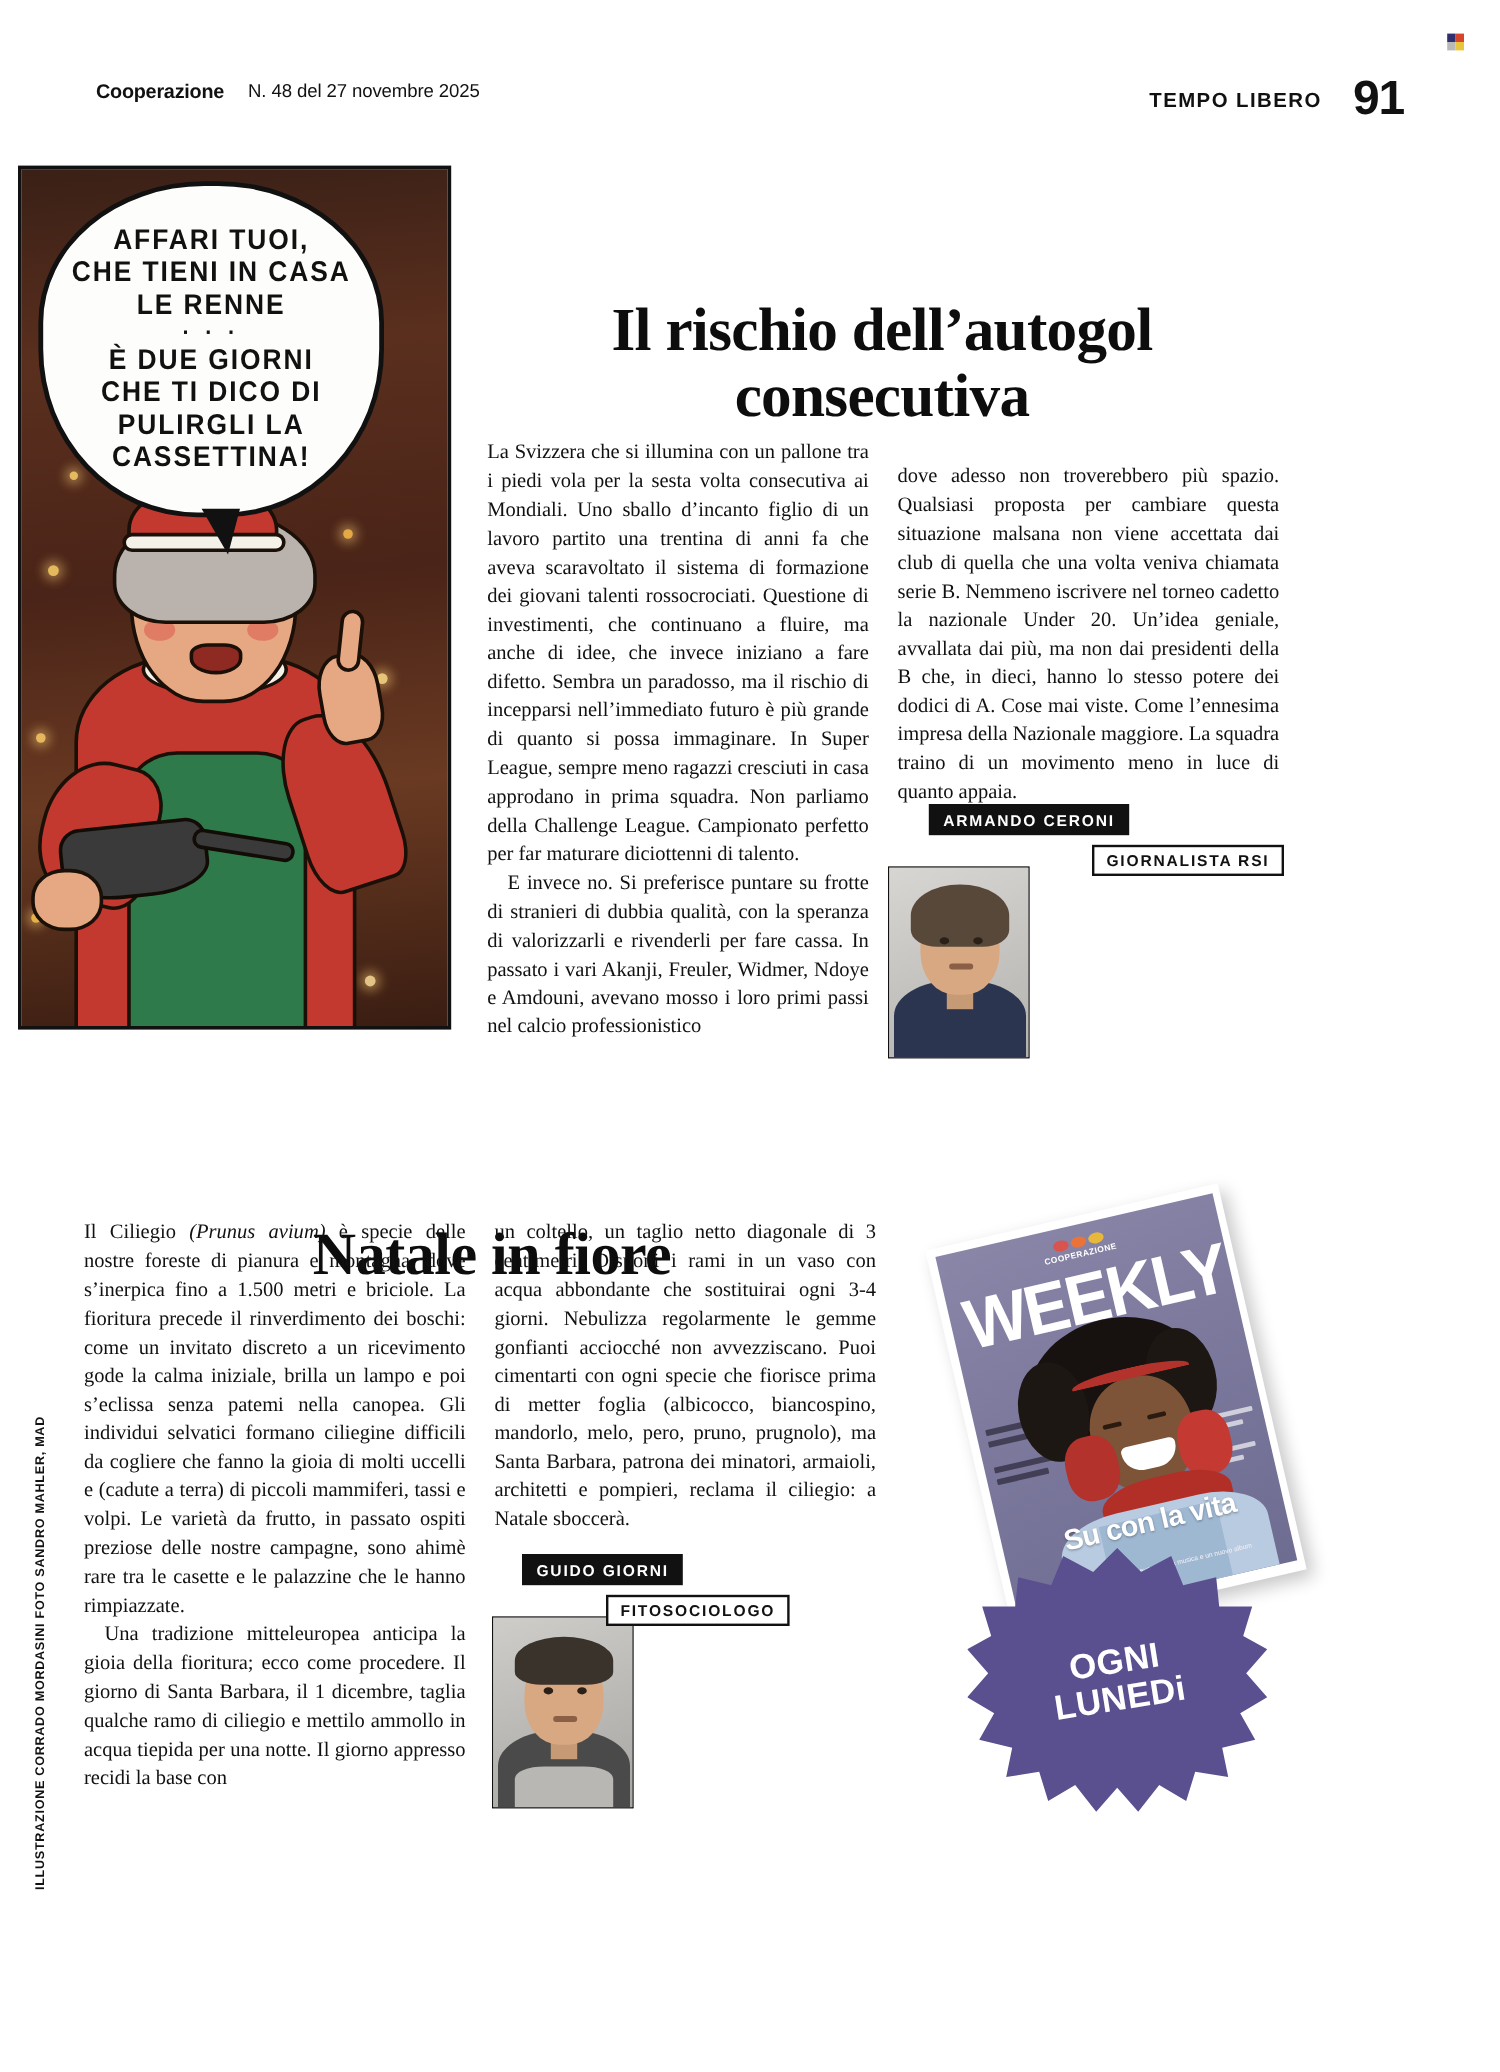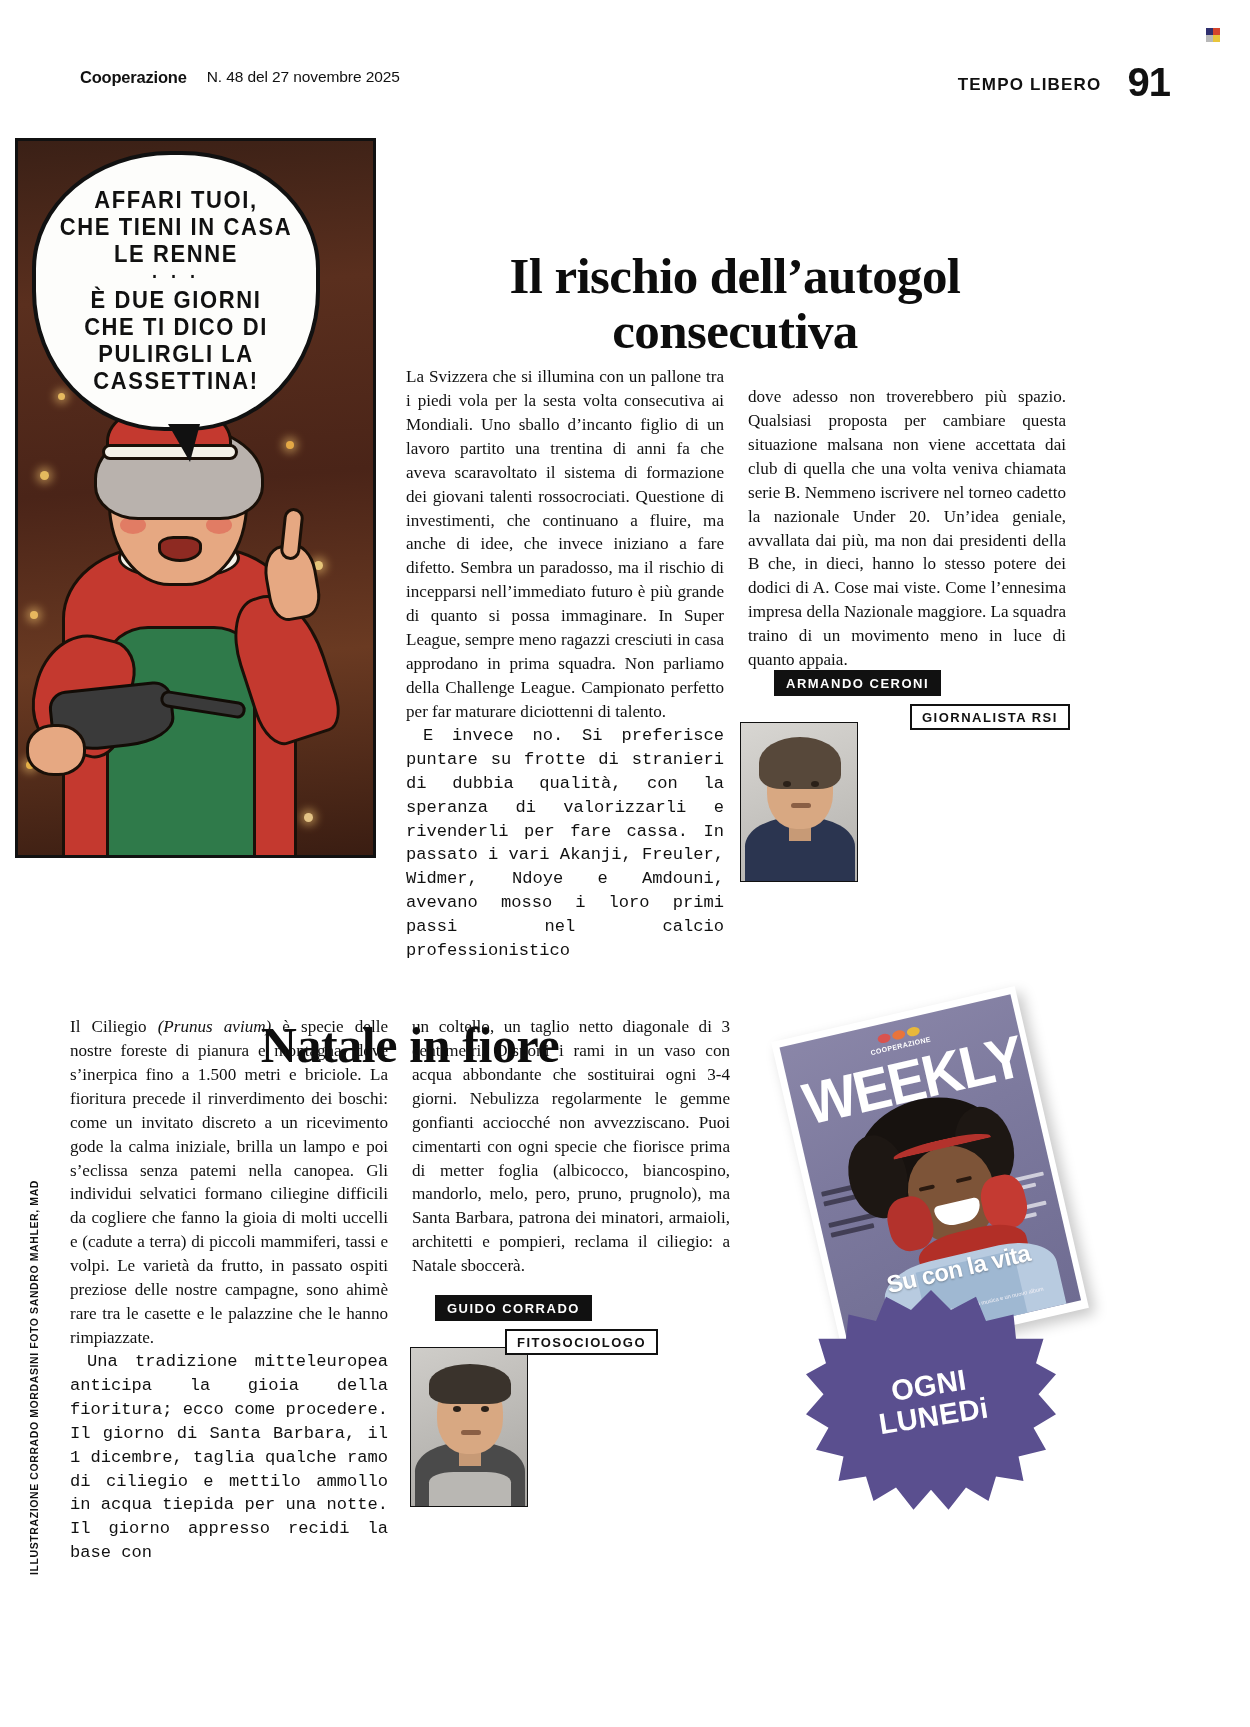--- a/index.html
+++ b/index.html
@@ -170,21 +170,21 @@
   }
   .a1-cols {
     position:absolute; left:406px; top:365px; width:660px; height:500px;
   }
   .col {
     font-family:"Liberation Serif", serif;
     font-size:17.1px; line-height:1.40; color:#111;
     text-align:justify; hyphens:auto; -webkit-hyphens:auto;
   }
   .col p { margin:0; }
-  .col p + p { text-indent:17px;font-family:Liberation Mono, monospace; }
+  .col p + p { text-indent:17px; }
   .a1-c1 { position:absolute; left:0; top:0; width:318px; }
   .a1-c2 { position:absolute; left:342px; top:0; width:318px;margin-top:20px; }
 
   
   .byline { position:absolute; }
   .by-name, .by-role {
     font-family:"Liberation Sans", sans-serif;
     font-weight:800; font-size:13px; letter-spacing:1.5px;
     color:#ffffff; background:#111; display:inline-block;
     padding:6px 12px 5px 12px; white-space:nowrap;
@@ -416,21 +416,21 @@
       </p>
       <p>Una tradizione mitteleuropea anticipa la gioia della fioritura; ecco come procedere. Il giorno di Santa Barbara, il 1 dicembre, taglia qualche ramo di ciliegio e mettilo ammollo in acqua tiepida per una notte. Il giorno appresso recidi la base con</p>
     </div>
     <div class="col a2-c2">
       <p>un coltello, un taglio netto diagonale di 3 centimetri. Disponi i rami in un vaso con acqua abbondante che sostituirai ogni 3-4 giorni. Nebulizza regolarmente le gemme gonfianti acciocché non avvezziscano. Puoi cimentarti con ogni specie che fiorisce prima di metter foglia (albicocco, biancospino, mandorlo, melo, pero, pruno, prugnolo), ma Santa Barbara, patrona dei minatori, armaioli, architetti e pompieri, reclama il ciliegio: a Natale sboccerà.</p>
     </div>
   </div>
 
   <div class="byline b2">
     <div class="row-name">
-      <span class="by-name">GUIDO CORRADO</span>
+      <span class="by-name">GUIDO GIORNI</span>
     </div>
     <div class="row-role">
       <span class="by-role">FITOSOCIOLOGO</span>
     </div>
     <div class="by-photo">
       <div class="pt">
         <div class="pt-bg" style="background:linear-gradient(160deg,#cfcdc9,#a8a6a2);"></div>
         <div class="pt-torso" style="background:#4a4a4a;"></div>
         <div class="pt-neck"></div>
         <div class="pt-head"></div>

